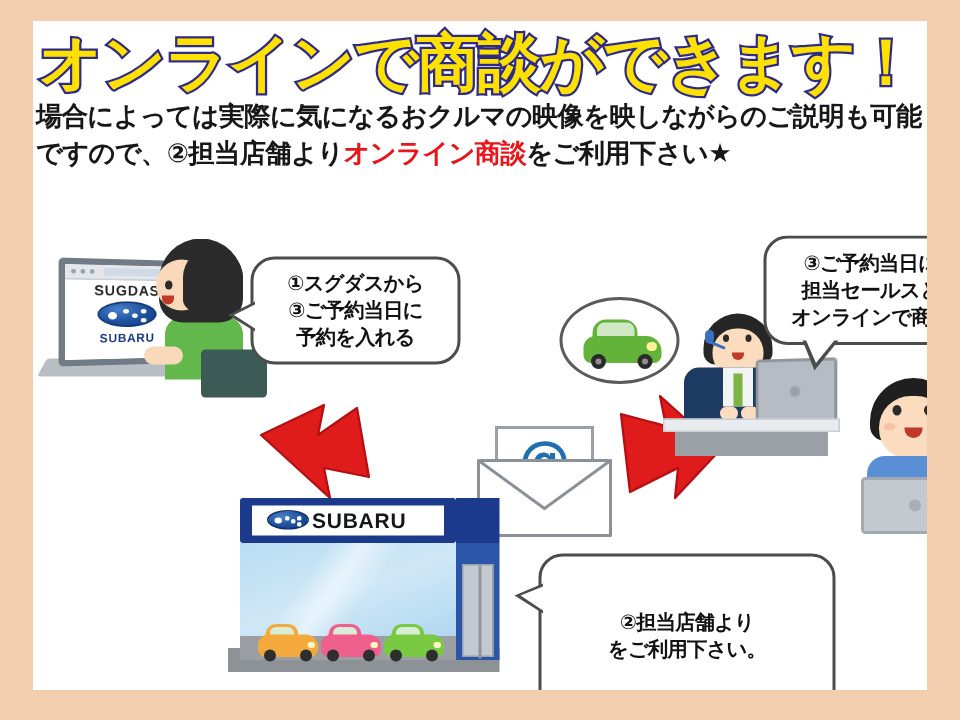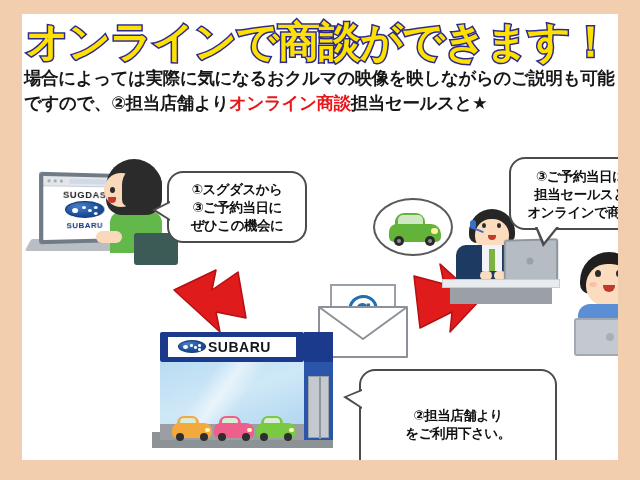--- a/index.html
+++ b/index.html
@@ -181,21 +181,21 @@
 </head>
 <body>
 
 <div class="frame">
   <div class="canvas">
 
     <div class="headline">オンラインで商談ができます！！</div>
 
     <div class="bodycopy">
       <div>場合によっては実際に気になるおクルマの映像を映しながらのご説明も可能</div>
-      <div><span>ですので、②担当店舗より</span><span class="red">オンライン商談</span><span>担当セールスと★</span></div>
+      <div><span>ですので、②担当店舗より</span><span class="red">オンライン商談</span><span>をご利用下さい★</span></div>
     </div>
 
     <div id="scene-left">
       <div class="lt-base"></div>
       <div class="lt-screen">
         <div class="lt-inner">
           <div class="lt-bar">
             <span class="lt-dot" style="left:4px"></span>
             <span class="lt-dot" style="left:10px"></span>
             <span class="lt-dot" style="left:16px"></span>
@@ -220,21 +220,21 @@
       <div style="position:absolute;left:88px;top:28px;width:5px;height:6px;border-radius:50%;background:#2b2b2b;"></div>
       <div style="position:absolute;left:86px;top:38px;width:8px;height:6px;border-radius:0 0 6px 6px;background:#c0392b;"></div>
       <div class="p-chair" style="left:112px;top:74px;width:44px;height:32px;"></div>
     </div>
 
     <div class="bubble" id="bubble1">
       <span class="tail tail-o"></span>
       <span class="tail tail-i"></span>
       <span class="ln">①スグダスから</span>
       <span class="ln">③ご予約当日に</span>
-      <span class="ln">ぜひこの機会に</span>
+      <span class="ln">予約を入れる</span>
     </div>
 
     <svg class="arrow" style="left:150px;top:250px;" width="80" height="76" viewBox="0 0 80 76">
       <polygon points="2,26 44,6 40,26 66,8 74,54 44,48 48,68" fill="#e01b1b" stroke="#b50f12" stroke-width="1.5" stroke-linejoin="round"></polygon>
     </svg>
 
     <div id="envelope">
       <div class="env-letter"></div>
       <div class="env-at">@</div>
       <div class="env-back"></div>

